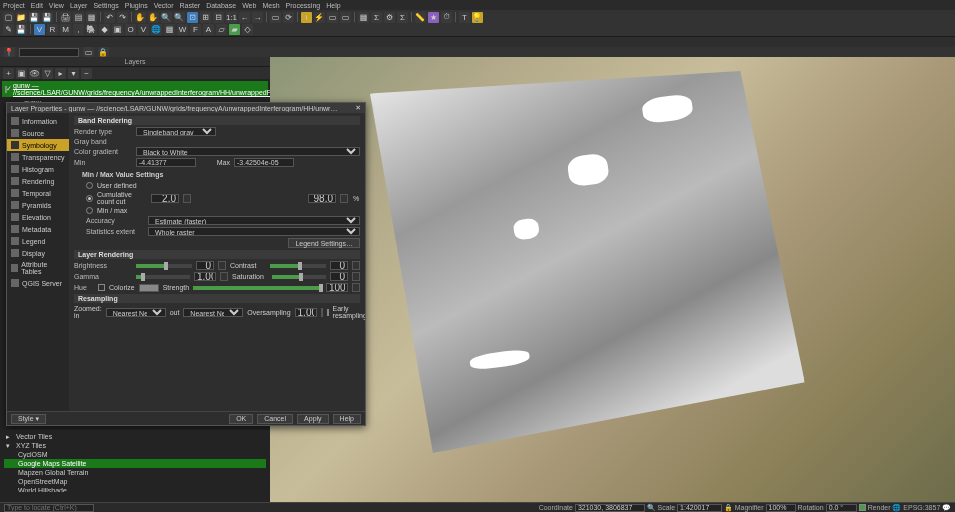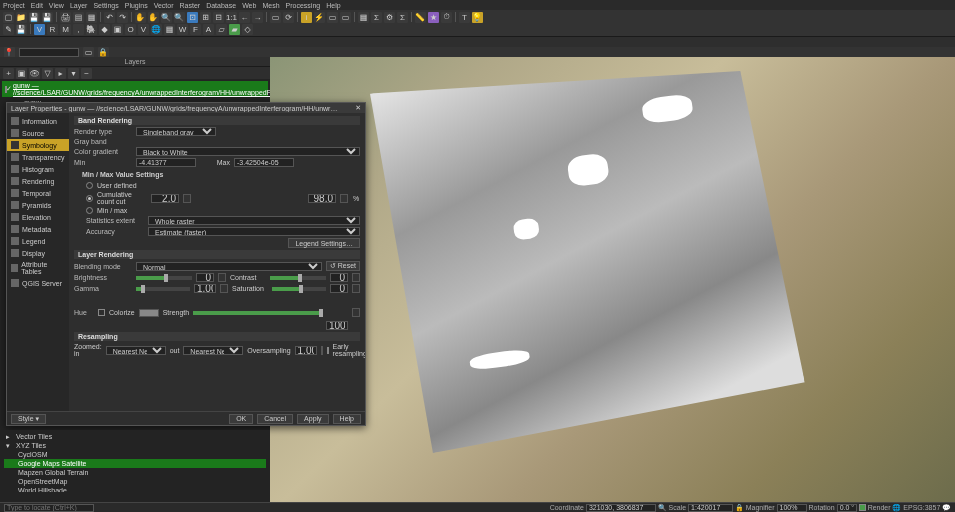--- a/index.html
+++ b/index.html
@@ -297,38 +297,33 @@
           <span style="flex:1"></span>
           <input class="num-box" value="98.0" style="">
             <span class="spinner"></span>
           <span style="width:8px;text-align:center">%</span>
         </div>
         <div class="form-row">
             <span class="radio"></span>
             <span>Min / max</span>
           </div>
         <div class="form-row">
+            <span class="form-label">Accuracy</span>
+            <select class="form-select"><option>Estimate (faster)</option></select>
+          </div>
+        <div class="form-row">
             <span class="form-label">Statistics extent</span>
             <select class="form-select"><option>Whole raster</option></select>
           </div>
-        <div class="form-row">
-            <span class="form-label">Accuracy</span>
-            <select class="form-select"><option>Estimate (faster)</option></select>
-          </div>
       </div>
       <div class="form-row" style="justify-content:flex-end">
           <button class="btn-sm">Legend Settings…</button>
         </div>
 
       <div class="section-header">Layer Rendering</div>
-      <div class="form-row">
-          <span class="form-label">Blending mode</span>
-          <select class="form-select"><option>Normal</option></select>
-          <button class="btn-sm" style="padding:0 3px">↺ <span>Reset</span></button>
-        </div>
       <div class="form-row">
         <span class="form-label">Brightness</span>
         <div class="slider">
             <div class="slider-fill" style="width:50%"></div>
             <div class="slider-thumb" style="left:50%"></div>
           </div>
         <input class="num-box" style="width: 18px;" value="0">
           <span class="spinner"></span>
         <span style="width:36px">Contrast</span>
         <div class="slider">
@@ -357,21 +352,21 @@
       <div class="form-row">
         <span class="form-label" style="width:20px">Hue</span>
         <span class="checkbox-sm"></span>
           <span>Colorize</span>
         <div style="width:20px;height:8px;background:#888;border:1px solid #555"></div>
         <span>Strength</span>
         <div class="slider">
             <div class="slider-fill" style="width:100%"></div>
             <div class="slider-thumb" style="left:98%"></div>
           </div>
-        <input class="num-box" style="width: 22px; margin-top: 26px;" value="100">
+        <input class="num-box" style="width: 22px;" value="100">
           <span class="spinner"></span>
       </div>
 
       <div class="section-header">Resampling</div>
       <div class="form-row">
         <span>Zoomed: in</span>
         <select class="form-select" style="width:60px;flex:none"><option>Nearest Neighbour</option></select>
         <span>out</span>
         <select class="form-select" style="width:60px;flex:none"><option>Nearest Neighbour</option></select>
         <span>Oversampling</span>
@@ -428,21 +423,21 @@
   <div class="status-field">
       <span>🔍 <span>Scale</span></span>
       <input class="status-input" style="width: 45px;" value="1:420017">
     </div>
   <div class="status-field">
       <span>🔒 <span>Magnifier</span></span>
       <input class="status-input" style="width: 30px;" value="100%">
     </div>
   <div class="status-field">
       <span>Rotation</span>
-      <input class="status-input" style="width: 20px;" value="0.0 °">
+      <input class="status-input" style="width: 31px;" value="0.0 °">
     </div>
   <div class="status-field">
       <span class="checkbox-sm" style="background:#4a9c4a"></span>
       <span>Render</span>
     </div>
   <div class="status-field">
       <span>🌐</span>
       <span>EPSG:3857</span>
     </div>
   <span>💬</span>

